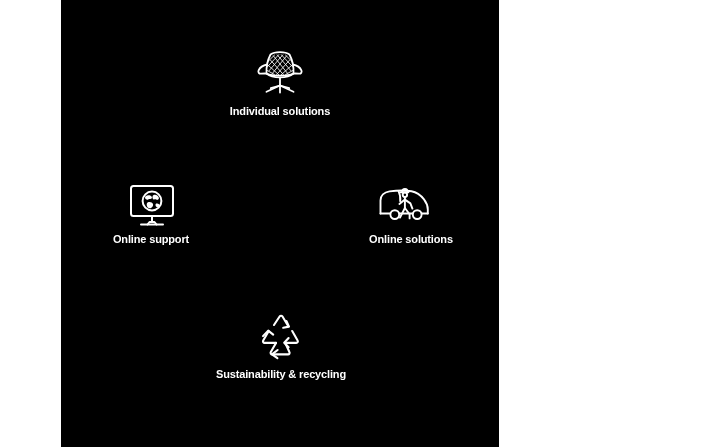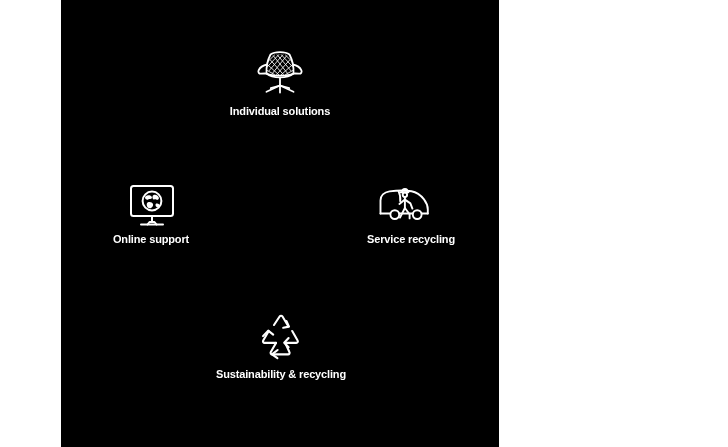--- a/index.html
+++ b/index.html
@@ -245,19 +245,19 @@
 
         <path d="M20.0 28.9 L14.8 38.0 C14.2 39.1 14.9 40.4 16.2 40.4 L32.0 40.4
                  C33.3 40.4 34.0 39.1 33.4 38.0 L29.2 28.9"></path>
         <path d="M21.6 36.0 L16.0 40.4 L21.4 44.2"></path>
       </g>
     </svg>
   </div>
 
   <div class="petal-label" id="label-individual" style="left: 280px; top: 105px;">Individual solutions</div>
 
-  <div class="petal-label" id="label-service" style="left: 411px; top: 233px;">Service recycling</div>
+  <div class="petal-label" id="label-service" style="left: 411px; top: 233px;">Online solutions</div>
 
   <div class="petal-label" id="label-online" style="left: 151px; top: 233px;">Online support</div>
 
   <div class="petal-label" id="label-sustainability" style="left: 281px; top: 368px;">Sustainability &amp; recycling</div>
 
 </div>
 
 </body></html>

